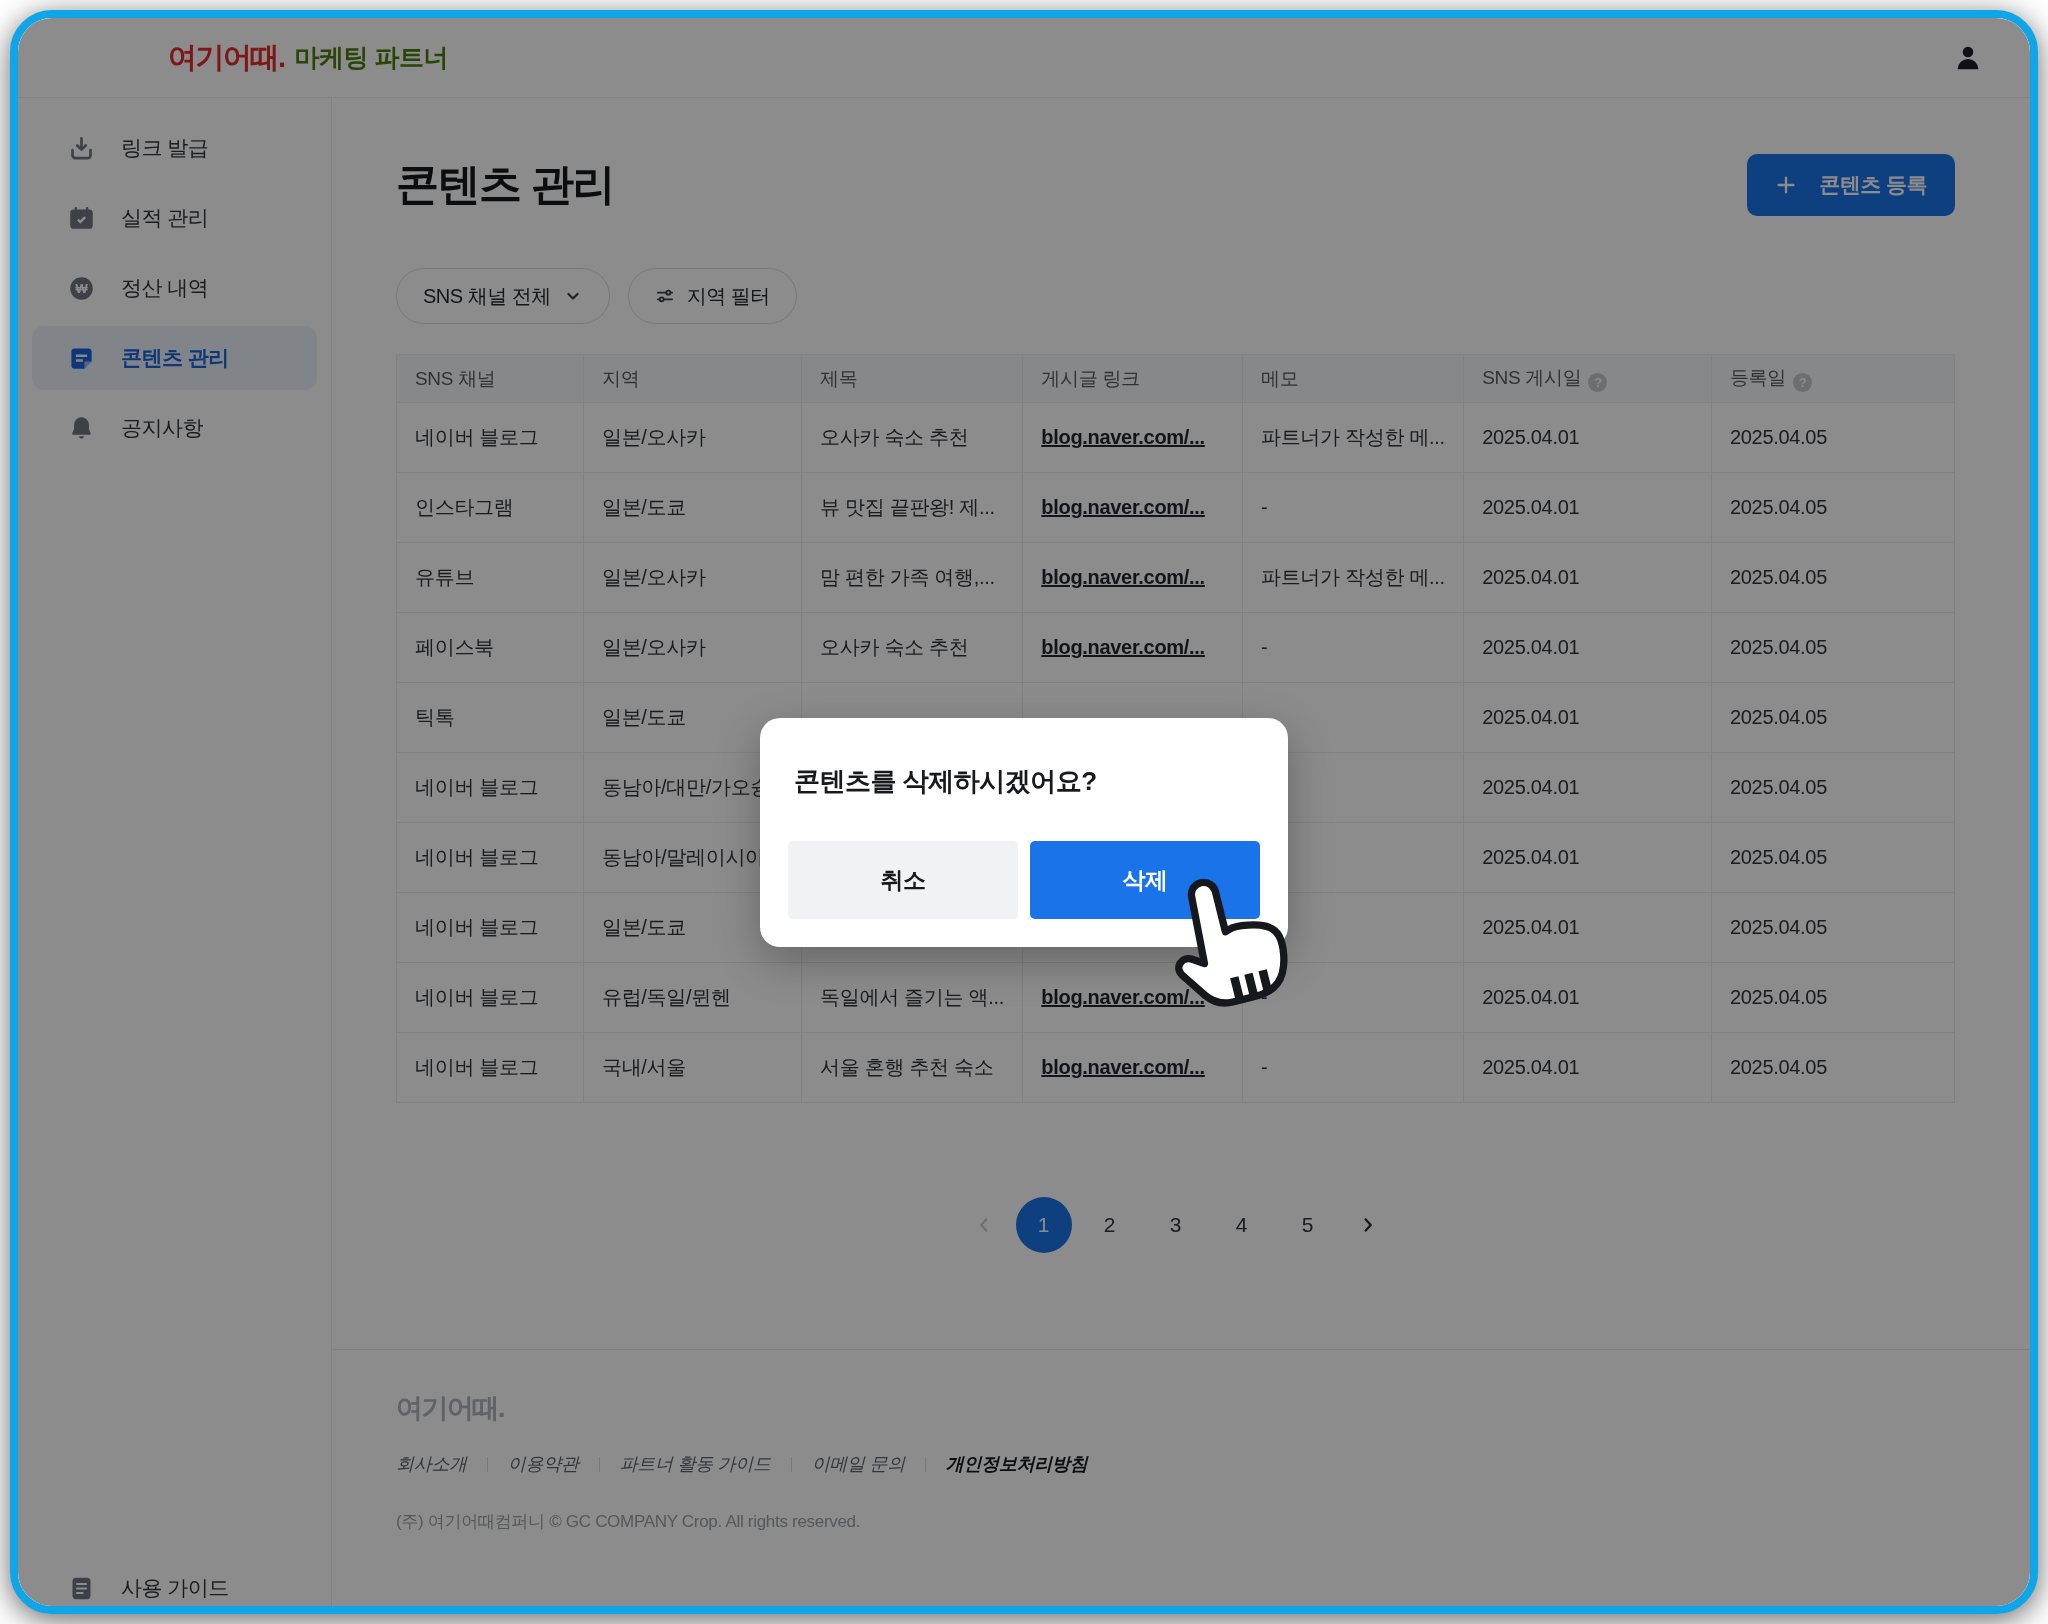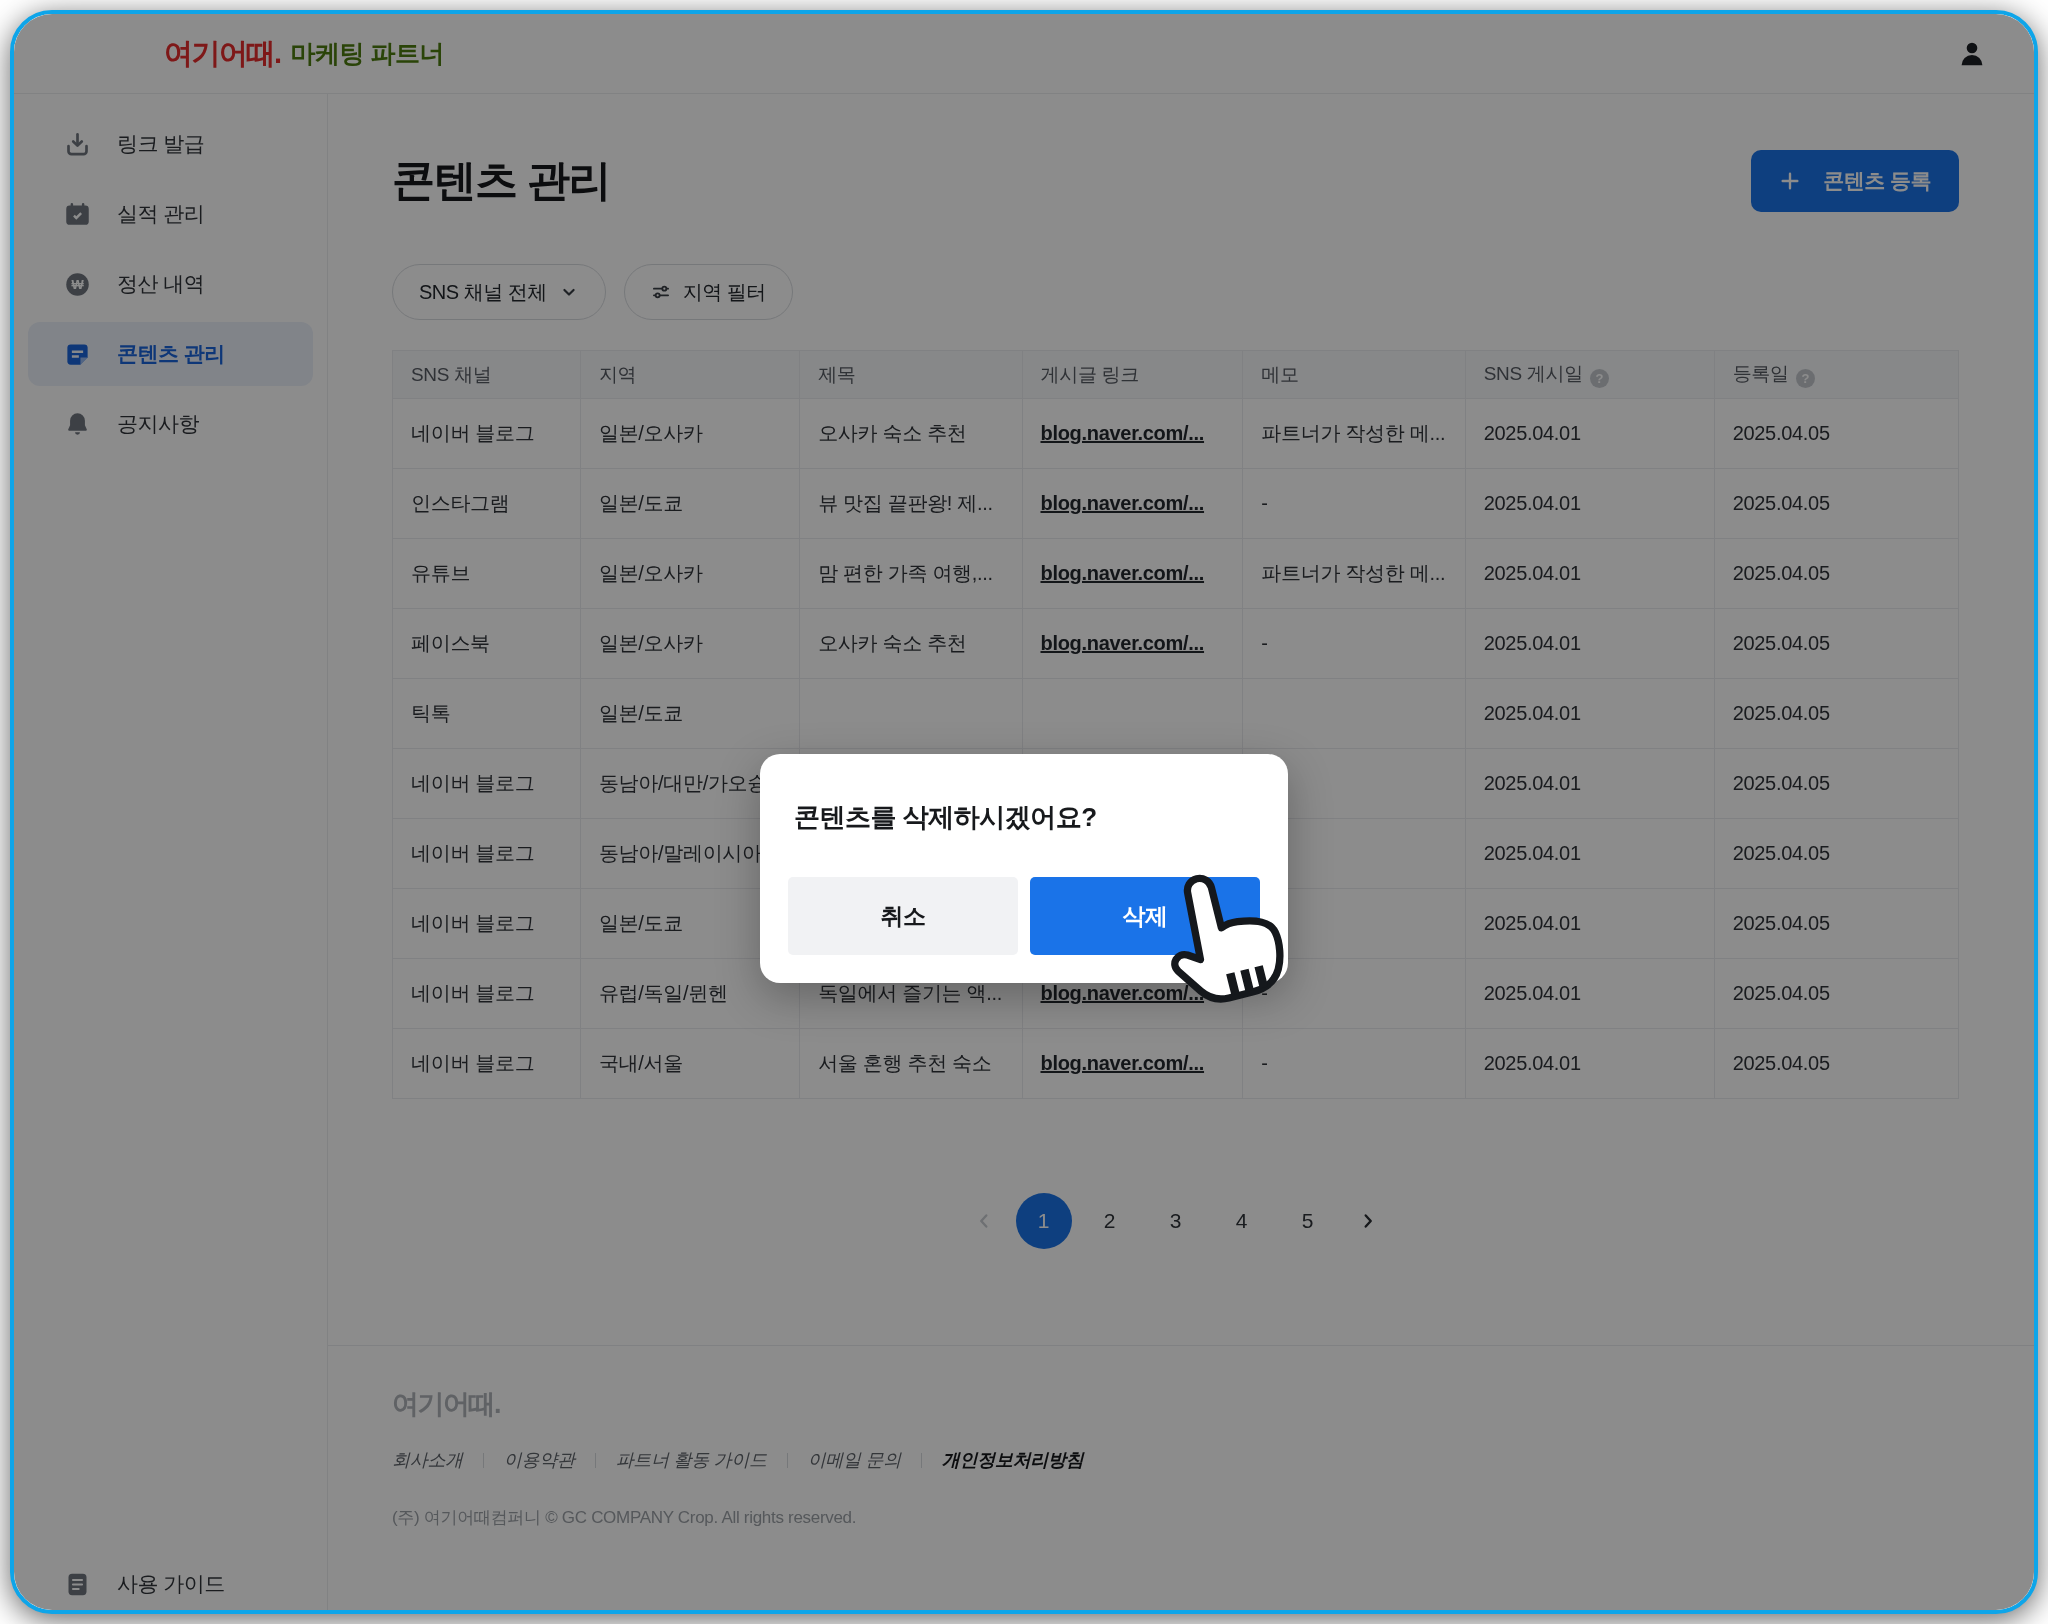--- a/index.html
+++ b/index.html
@@ -17,21 +17,21 @@
     font-family:"Liberation Sans","DejaVu Sans",sans-serif;
     background:#fff;
     position:relative;
     overflow:hidden;
     color:var(--text);
   }
   
   .window{
     position:absolute;left:10px;top:10px;right:10px;bottom:10px;
     background:#fff;border-radius:42px;overflow:hidden;
-    border:4px solid #0ea5e9;
+    border:8px solid #0ea5e9;
     box-shadow:0 6px 30px rgba(0,0,0,.6);
   }
   .top-clip-text{
     position:absolute;left:140px;top:-12px;z-index:1;
     font-size:23px;font-weight:700;color:#2A2E33;letter-spacing:-0.5px;
   }
   
   .app-header{
     height:80px;display:flex;align-items:center;
     padding:0 46px 0 150px;border-bottom:1px solid #ECEDEF;
@@ -112,21 +112,21 @@
   }
   .footer-brand{font-size:27px;font-weight:800;color:#AFB3B9;letter-spacing:-1.5px;}
   .footer-links{margin-top:26px;display:flex;align-items:center;gap:20px;font-size:18px;color:var(--muted);letter-spacing:-0.3px;}
   .footer-links a{color:inherit;text-decoration:none;cursor:pointer;font-style:italic;}
   .footer-links a.strong{color:var(--ink);font-weight:700;}
   .footer-links .sep{width:1px;height:15px;background:#D7DADE;}
   .footer-copy{margin-top:34px;font-size:17px;color:#9CA1A7;letter-spacing:-0.3px;}
   
   .dim-overlay{position:absolute;inset:0;background:rgba(0,0,0,0.45);z-index:20;}
   .modal{
-    position:absolute;left:50%;top:740px;transform:translateX(-50%);
+    position:absolute;left:50%;top:700px;transform:translateX(-50%);
     width:528px;background:#fff;border-radius:20px;z-index:30;
     padding:46px 28px 28px;box-shadow:0 14px 44px rgba(0,0,0,.28);
   }
   .modal-title{font-size:26px;font-weight:600;color:var(--ink);margin:0 0 42px 6px;letter-spacing:-0.5px;}
   .modal-actions{display:flex;gap:12px;}
   .modal-btn{
     flex:1;height:78px;border:none;border-radius:5px;cursor:pointer;
     font-size:23px;font-weight:700;letter-spacing:-0.5px;font-family:inherit;
   }
   .modal-btn.cancel{background:#F1F2F4;color:var(--ink);}

